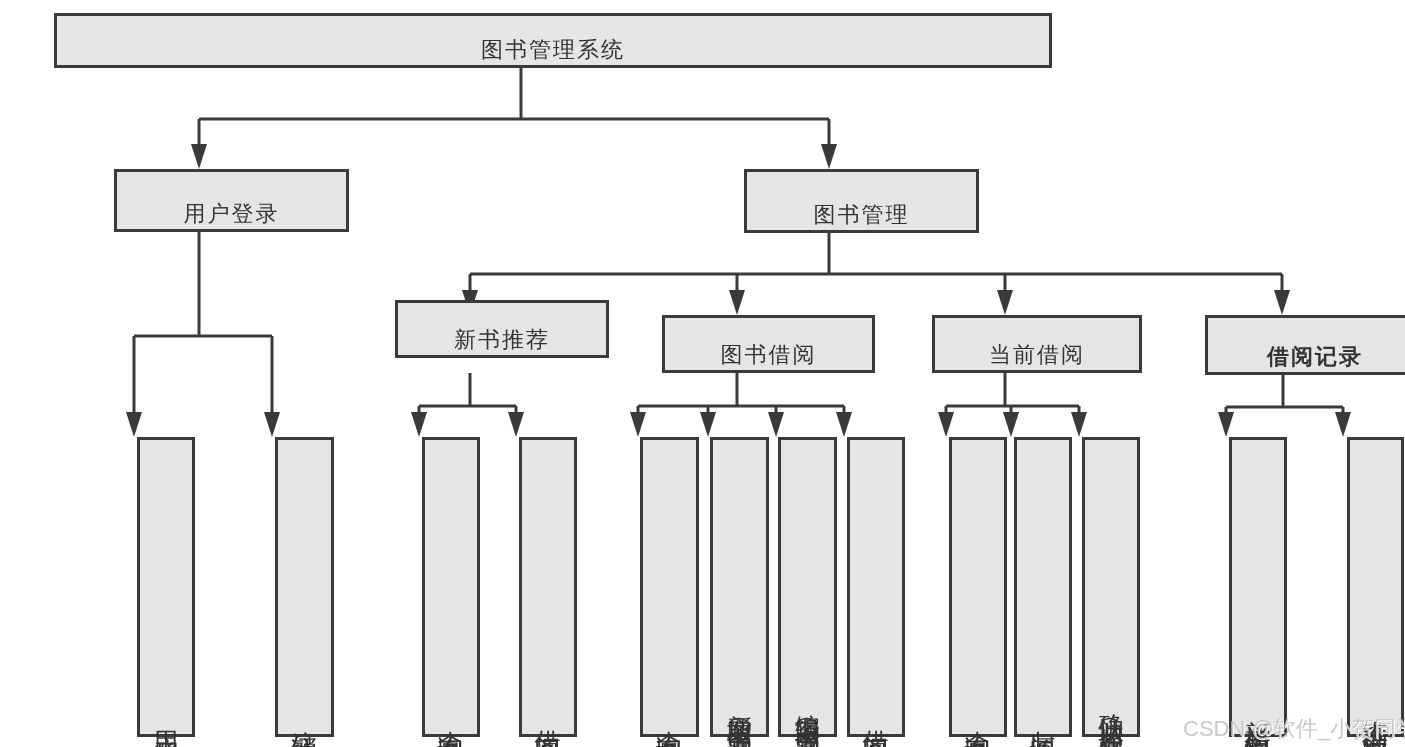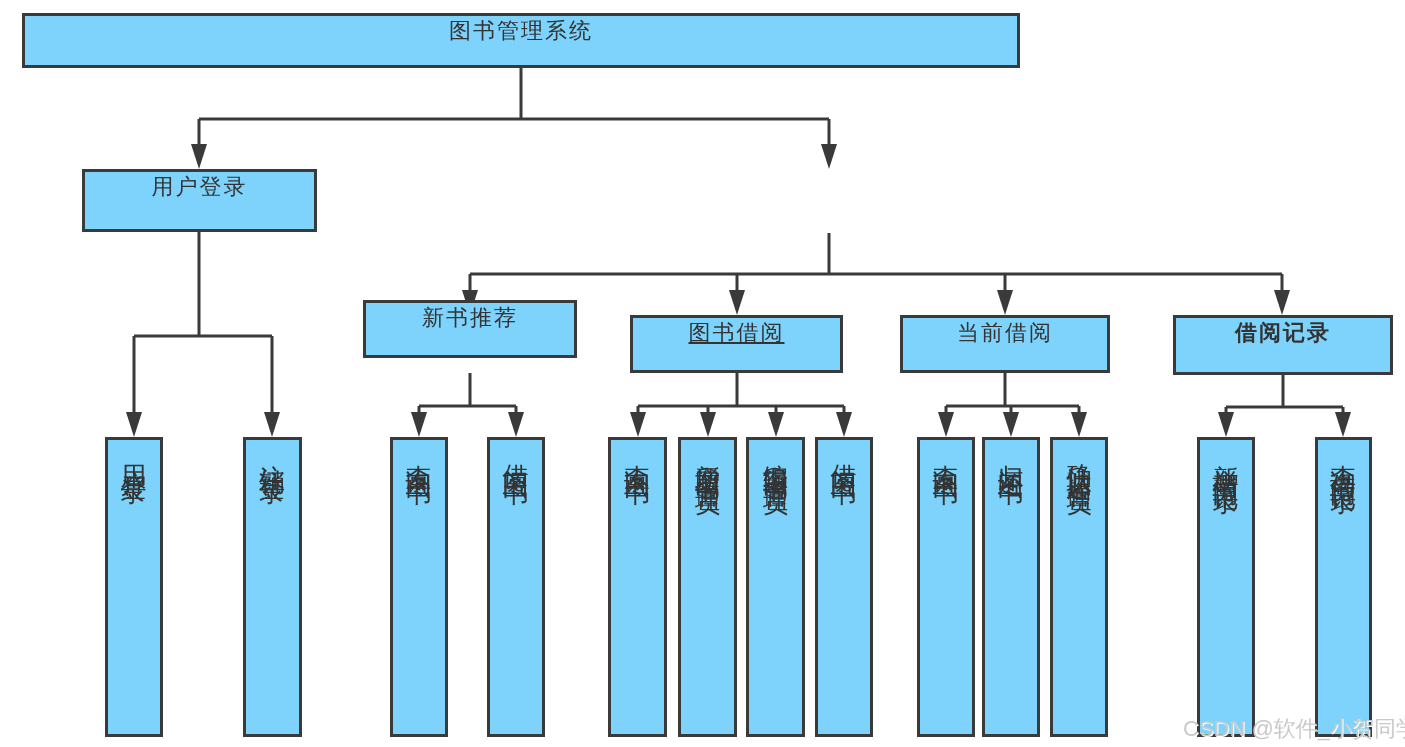--- a/index.html
+++ b/index.html
@@ -19,25 +19,26 @@
     background:var(--background);
     overflow:hidden;
   }
   svg.wires{position:absolute;left:0;top:0;}
   svg.wires path{stroke:var(--line);stroke-width:3;fill:none;}
   svg.wires polygon{fill:var(--line);stroke:none;}
   .box{
     position:absolute;
     box-sizing:border-box;
     border:3px solid var(--line);
-    background:#7dd3fc;
+    background:#e5e5e5;
     display:flex;
-    align-items:flex-start;
+    align-items:flex-end;
     justify-content:center;
     color:var(--node-text);
+    margin-left:32px;
   }
   .hlabel{
     font-size:22px;
     letter-spacing:2px;
     white-space:nowrap;
   }
   .vbox{ padding:4px 0; }
   .vlabel{
     writing-mode:vertical-rl;
     text-orientation:mixed;
@@ -100,25 +101,28 @@
     <polygon points="1335,412 1351,412 1343,437"></polygon>
   </svg>
 
   <div class="box" style="left:22px;top:13px;width:998px;height:55px;">
     <span class="hlabel">图书管理系统</span>
   </div>
 
   <div class="box" style="left:82px;top:169px;width:235px;height:63px;">
     <span class="hlabel">用户登录</span>
   </div>
+  <div class="box" style="left:712px;top:169px;width:235px;height:64px;">
+    <span class="hlabel">图书管理</span>
+  </div>
 
   <div class="box" style="left:363px;top:300px;width:214px;height:58px;">
     <span class="hlabel">新书推荐</span>
   </div>
-  <div class="box" style="left:630px;top:315px;width:213px;height:58px;text-decoration:underline;">
+  <div class="box" style="left:630px;top:315px;width:213px;height:58px;">
     <span class="hlabel">图书借阅</span>
   </div>
   <div class="box" style="left:900px;top:315px;width:210px;height:58px;font-family:Liberation Serif, serif;">
     <span class="hlabel">当前借阅</span>
   </div>
   <div class="box" style="left:1173px;top:315px;width:220px;height:60px;font-weight:bold;">
     <span class="hlabel">借阅记录</span>
   </div>
 
   <div class="box vbox" style="left:105px;top:437px;width:58px;height:300px;">

